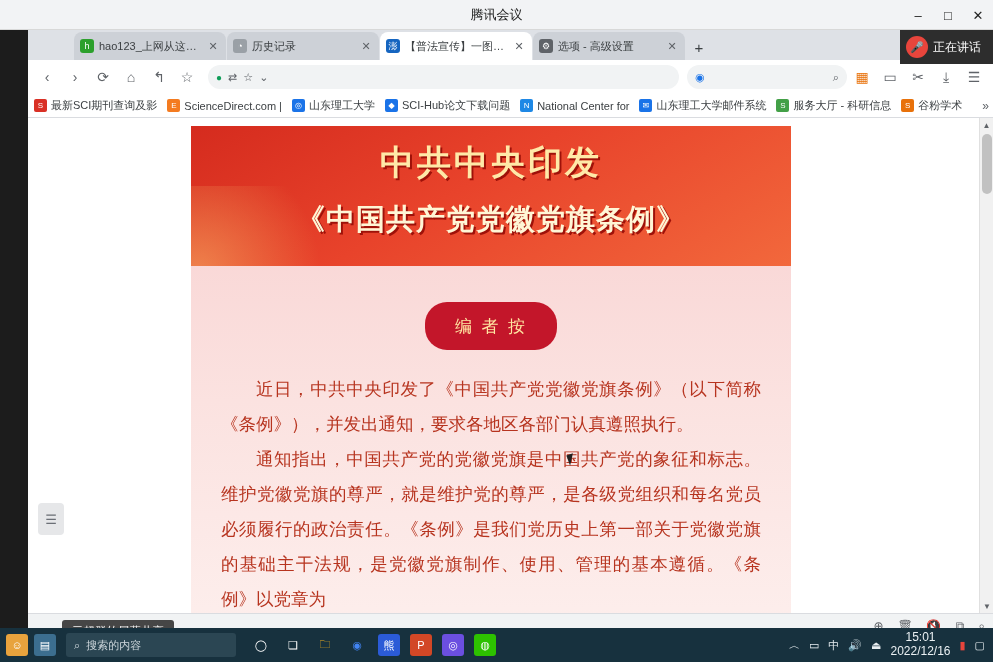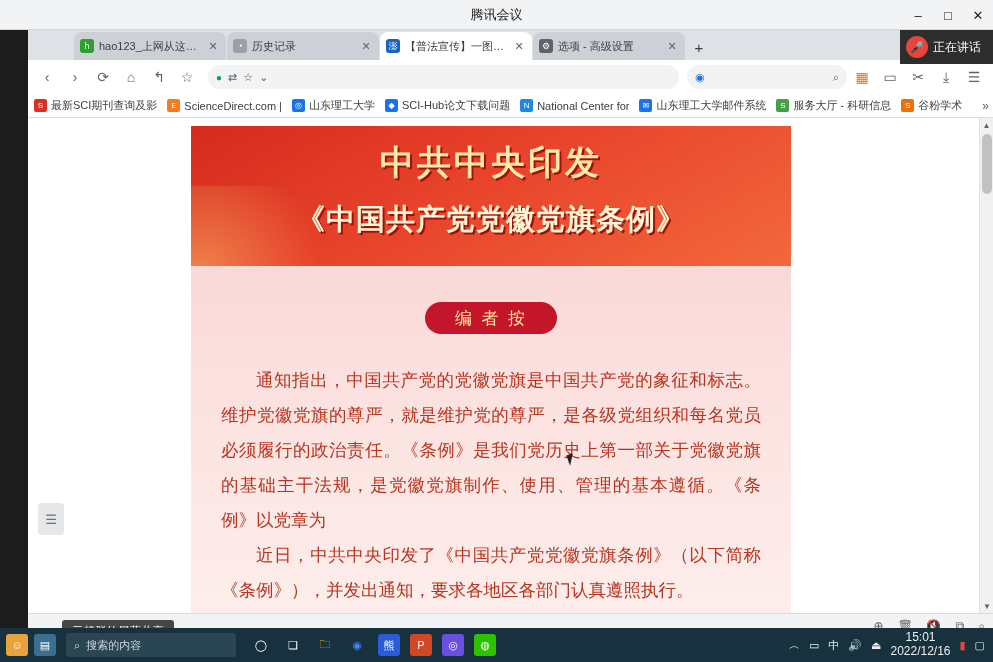--- a/index.html
+++ b/index.html
@@ -128,21 +128,21 @@
     font-family: "DejaVu Sans", sans-serif;
     font-size: 34px; font-weight: bold; color: #ffe9a8;
     letter-spacing: 3px; text-shadow: 2px 2px 0 #9e1109;
   }
   .hero-line2 {
     font-family: "DejaVu Sans", sans-serif;
     font-size: 29px; font-weight: bold; color: #fff6d6;
     letter-spacing: 1px; margin-top: 14px; text-shadow: 2px 2px 0 #9e1109;
   }
   .editor-note {
-    margin: 36px auto 7px; width: 132px; height: 32px; border-radius: 22px;
+    margin: 36px auto 0; width: 132px; height: 48px; border-radius: 22px;
     background: #c3162a; color: #ffe6a2;
     display: flex; align-items: center; justify-content: center;
     font-size: 17px; letter-spacing: 2px; font-family: "DejaVu Serif", serif;
   }
   .body-text {
     padding: 22px 30px 10px; font-size: 17.5px; line-height: 2.0;
     color: #b7341f; text-align: justify; font-family: "DejaVu Sans", sans-serif;
   }
   .body-text p { text-indent: 2em; }
   .cursor {
@@ -324,22 +324,22 @@
 
   <div class="viewport">
     <div class="page-scroll-area">
       <div class="article">
         <div class="hero">
           <div class="hero-line1">中共中央印发</div>
           <div class="hero-line2">《中国共产党党徽党旗条例》</div>
         </div>
         <div class="editor-note">编 者 按</div>
         <div class="body-text">
+          <p>近日，中共中央印发了《中国共产党党徽党旗条例》（以下简称《条例》），并发出通知，要求各地区各部门认真遵照执行。</p>
           <p>通知指出，中国共产党的党徽党旗是中国共产党的象征和标志。维护党徽党旗的尊严，就是维护党的尊严，是各级党组织和每名党员必须履行的政治责任。《条例》是我们党历史上第一部关于党徽党旗的基础主干法规，是党徽党旗制作、使用、管理的基本遵循。《条例》以党章为</p>
-          <p>近日，中共中央印发了《中国共产党党徽党旗条例》（以下简称《条例》），并发出通知，要求各地区各部门认真遵照执行。</p>
         </div>
       </div>
       <div class="cursor"></div>
       <div class="side-panel-btn">☰</div>
     </div>
     <div class="pscroll">
       <div class="up">▲</div>
       <div class="thumb"></div>
       <div class="down">▼</div>
     </div>

